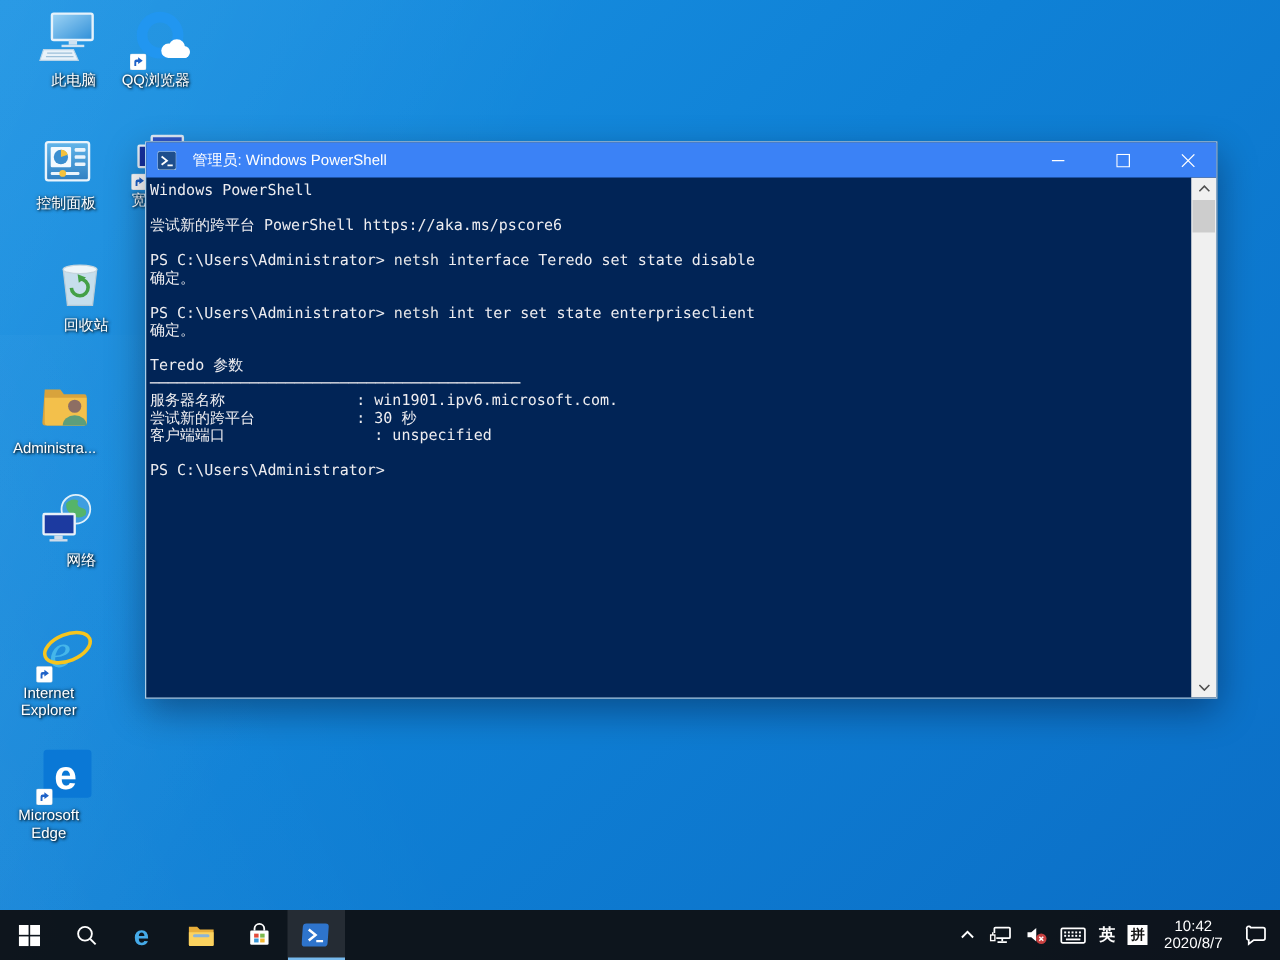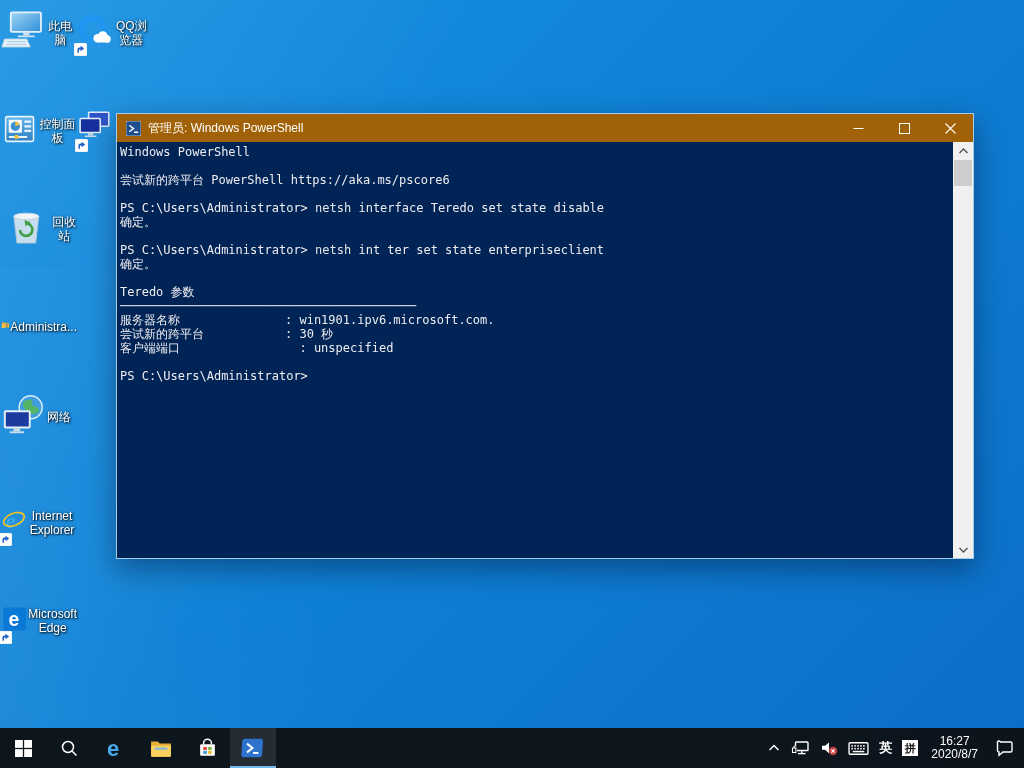--- a/index.html
+++ b/index.html
@@ -9,31 +9,31 @@
     background:linear-gradient(135deg,#1b93e3 0%,#0f81d6 45%,#0b6ec6 100%);
     font-family:"Liberation Sans", sans-serif;
   }
   .beam { position:absolute; pointer-events:none; }
   .beam1 { left:-200px; top:-100px; width:900px; height:900px;
     background:linear-gradient(115deg, rgba(255,255,255,0.10) 0%, rgba(255,255,255,0) 55%); }
   .beam2 { left:-100px; bottom:0; width:600px; height:500px;
     background:linear-gradient(65deg, rgba(255,255,255,0.06) 0%, rgba(255,255,255,0) 60%); }
 
   
-  .dicon { position:absolute; width:76px; display:flex; flex-direction:row; align-items:center; cursor:default; }
+  .dicon { position:absolute; width:76px; display:flex; flex-direction:column; align-items:flex-end; cursor:default; }
   .dicon-img { width:46px; height:46px; position:relative; }
   .dicon-img svg { width:100%; height:100%; display:block; }
   .sc-badge { position:absolute; left:-2px; bottom:-2px; width:13px; height:13px; }
   .dicon-label { margin-top:3px; max-width:82px; color:#fff; font-size:12px; line-height:14px;
     text-align:center; text-shadow:1px 1px 2px rgba(0,0,0,0.9), 0 0 3px rgba(0,0,0,0.55); }
 
   
   #ps-window { position:absolute; left:116px; top:113px; width:858px; height:446px;
     background:#012456; border:1px solid #a9cde8; box-shadow:0 10px 28px rgba(0,0,20,0.38); z-index:10; }
-  .titlebar { height:28px; background:#a16207; display:flex; align-items:center; }
+  .titlebar { height:28px; background:#3b82f6; display:flex; align-items:center;gap:6px; }
   .title-icon { width:15px; height:15px; margin-left:9px; flex:none; }
   .title-icon svg { width:100%; height:100%; display:block; }
   .title-text { color:#fff; font-size:12px; margin-left:7px; flex:1;
     white-space:nowrap; overflow:hidden; }
   .winbtn { width:46px; height:28px; display:flex; align-items:center; justify-content:center; flex:none; }
   .console { position:absolute; left:0; top:28px; right:0; bottom:0; overflow:hidden; }
   .con-text { position:absolute; left:3px; top:3px; right:23px; bottom:0;
     font-family:"DejaVu Sans Mono","Liberation Mono",monospace;
     font-size:12px; line-height:14px; color:#eeedf0; }
   .cline { min-height:14px; white-space:pre; }
@@ -100,21 +100,21 @@
         <rect x="30" y="13" width="9" height="3" rx="1" fill="#eaf4fc"></rect>
         <rect x="30" y="19" width="9" height="3" rx="1" fill="#eaf4fc"></rect>
         <rect x="30" y="25" width="9" height="3" rx="1" fill="#eaf4fc"></rect>
         <rect x="10" y="33" width="24" height="2.5" rx="1" fill="#eaf4fc"></rect>
         <circle cx="20" cy="34.2" r="2.8" fill="#f5c23c"></circle>
       </svg>
     </div>
     <div class="dicon-label">控制面板</div>
   </div>
 
-  <div class="dicon" style="left:5px;top:204px">
+  <div class="dicon" style="left:11px;top:204px">
     <div class="dicon-img">
       <svg viewBox="0 0 48 48">
         <path d="M10 12 L38 12 L34.5 42 L13.5 42 Z" fill="#dde8ee" fill-opacity="0.88" stroke="#b9cbd6"></path>
         <ellipse cx="24" cy="12" rx="14" ry="3.6" fill="#eef5f9" stroke="#c4d4de"></ellipse>
         <path d="M24 20 a7 7 0 1 1 -7.2 7.4" stroke="#43a047" stroke-width="3" fill="none"></path>
         <path d="M22 16 l7 2.8 -6 4.4 Z" fill="#43a047"></path>
       </svg>
     </div>
     <div class="dicon-label">回收站</div>
   </div>
@@ -368,21 +368,21 @@
         </svg>
       </div>
       <div class="tray-item">
         <span class="lang-ind">英</span>
       </div>
       <div class="tray-item">
         <span class="ime-box">拼</span>
       </div>
       <div class="tray-item clock">
         <div>
-          <div>16:27</div>
+          <div>10:42</div>
           <div>2020/8/7</div>
         </div>
       </div>
       <div class="tray-item" style="padding:0 10px">
         <svg width="18" height="18" viewBox="0 0 18 18">
             <path d="M4.5 3 h10 a1.5 1.5 0 0 1 1.5 1.5 v7 a1.5 1.5 0 0 1 -1.5 1.5 h-7.5 l-4 3.2 v-3.2 a1.5 1.5 0 0 1 -1.5 -1.5 v-7 A1.5 1.5 0 0 1 4.5 3 Z" fill="none" stroke="#fff" stroke-width="1.4"></path>
           </svg>
       </div>
     </div>
   </div>

